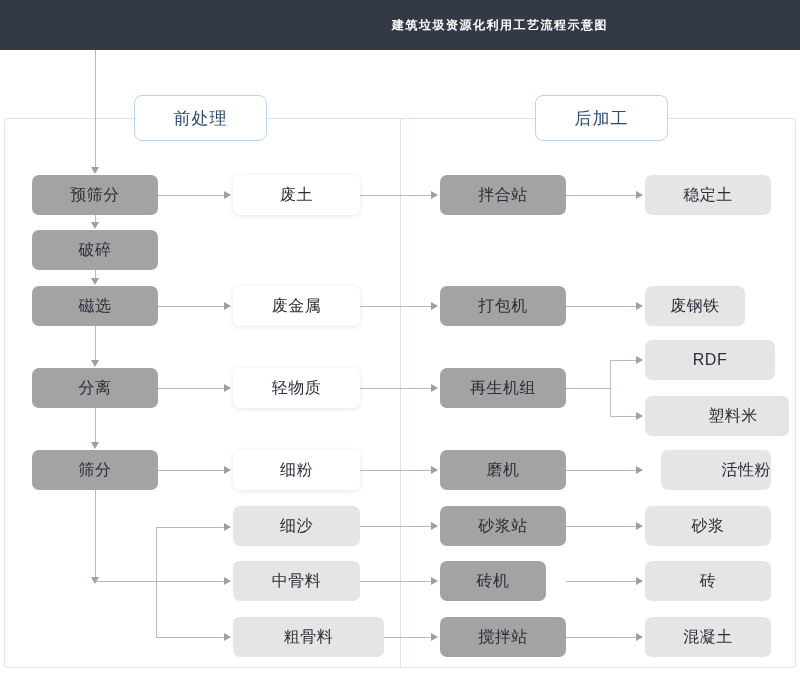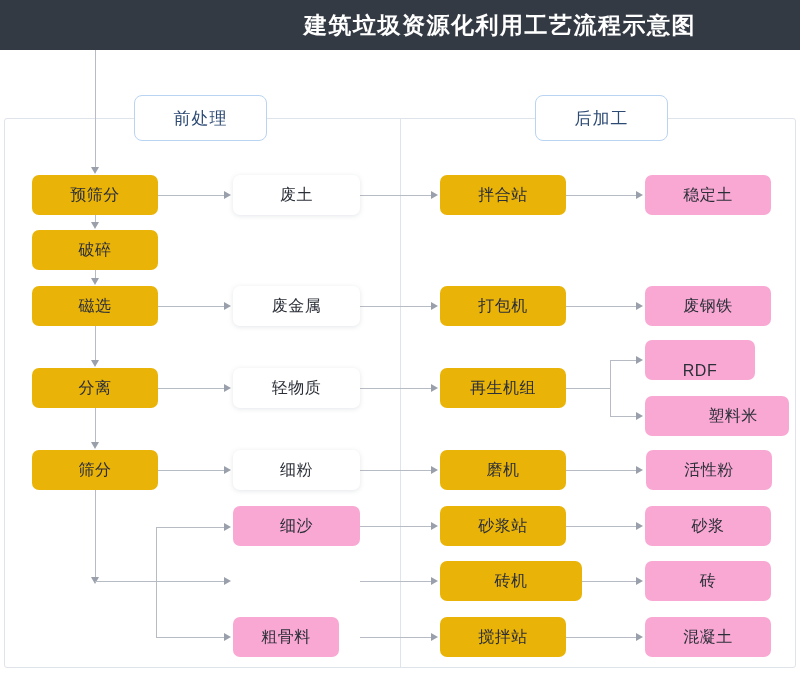--- a/index.html
+++ b/index.html
@@ -41,21 +41,21 @@
     letter-spacing: 1px;
   }
   .header-title {
     position: absolute;
     left: 200px; top: 0;
     width: 600px; height: 50px;
     display: flex;
     align-items: center;
     justify-content: center;
     color: #ffffff;
-    font-size: 23px;
+    font-size: 12px;
     font-weight: bold;
     letter-spacing: 1.5px;
   }
 
   
   .frame {
     position: absolute;
     left: 4px; top: 118px;
     width: 792px; height: 550px;
     border: 1px solid #dfe3ea;
@@ -93,23 +93,23 @@
     height: 40px;
     border-radius: 7px;
     display: flex;
     align-items: center;
     justify-content: center;
     font-size: 16px;
     color: #2b2f38;
     box-sizing: border-box;
     letter-spacing: 0.5px;
   }
-  .node.blue  { background: #eab308; }
+  .node.blue  { background: #a3a3a3; }
   .node.white { background: #ffffff; box-shadow: 0 1px 5px rgba(130,140,160,0.22); }
-  .node.yellow{ background: #f9a8d4; }
+  .node.yellow{ background: #e5e5e5; }
 
   
   .hline, .vline {
     position: absolute;
     background: #b6bbc4;
   }
   .hline { height: 1px; }
   .vline { width: 1px; }
 
   .arrow-r {
@@ -239,59 +239,62 @@
   </div>
   <div class="node white" style="left:233px; top:368px; width:127px;">
     <span>轻物质</span>
   </div>
   <div class="node white" style="left:233px; top:450px; width:127px;font-family:Liberation Serif, serif;">
     <span>细粉</span>
   </div>
   <div class="node yellow" style="left:233px; top:506px; width:127px;">
     <span>细沙</span>
   </div>
-  <div class="node yellow" style="left:233px; top:617px; width:106px;">
+  <div class="node yellow" style="left:233px; top:561px; width:127px;">
+    <span>中骨料</span>
+  </div>
+  <div class="node yellow" style="left:233px; top:617px; width:151px;">
     <span>粗骨料</span>
   </div>
 
   <div class="node blue" style="left:440px; top:175px; width:126px;">
     <span>拌合站</span>
   </div>
   <div class="node blue" style="left:440px; top:286px; width:126px;">
     <span>打包机</span>
   </div>
   <div class="node blue" style="left:440px; top:368px; width:126px;">
     <span>再生机组</span>
   </div>
   <div class="node blue" style="left:440px; top:450px; width:126px;">
     <span>磨机</span>
   </div>
   <div class="node blue" style="left:440px; top:506px; width:126px;">
     <span>砂浆站</span>
   </div>
-  <div class="node blue" style="left:440px; top:561px; width:142px;">
+  <div class="node blue" style="left:440px; top:561px; width:106px;">
     <span>砖机</span>
   </div>
   <div class="node blue" style="left:440px; top:617px; width:126px;">
     <span>搅拌站</span>
   </div>
 
   <div class="node yellow" style="left:645px; top:175px; width:126px;">
     <span>稳定土</span>
   </div>
-  <div class="node yellow" style="left:645px; top:286px; width:126px;">
+  <div class="node yellow" style="left:645px; top:286px; width:100px;">
     <span>废钢铁</span>
   </div>
-  <div class="node yellow" style="left:645px; top:340px; width:110px;align-items:flex-end;">
+  <div class="node yellow" style="left:645px; top:340px; width:130px;">
     <span>RDF</span>
   </div>
   <div class="node yellow" style="left:645px; top:396px; width:144px;padding-left:32px;">
     <span>塑料米</span>
   </div>
-  <div class="node yellow" style="left:646px; top:450px; width:126px;">
+  <div class="node yellow" style="left:661px; top:450px; width:110px;justify-content:flex-end;">
     <span>活性粉</span>
   </div>
   <div class="node yellow" style="left:645px; top:506px; width:126px;">
     <span>砂浆</span>
   </div>
   <div class="node yellow" style="left:645px; top:561px; width:126px;">
     <span>砖</span>
   </div>
   <div class="node yellow" style="left:645px; top:617px; width:126px;">
     <span>混凝土</span>

